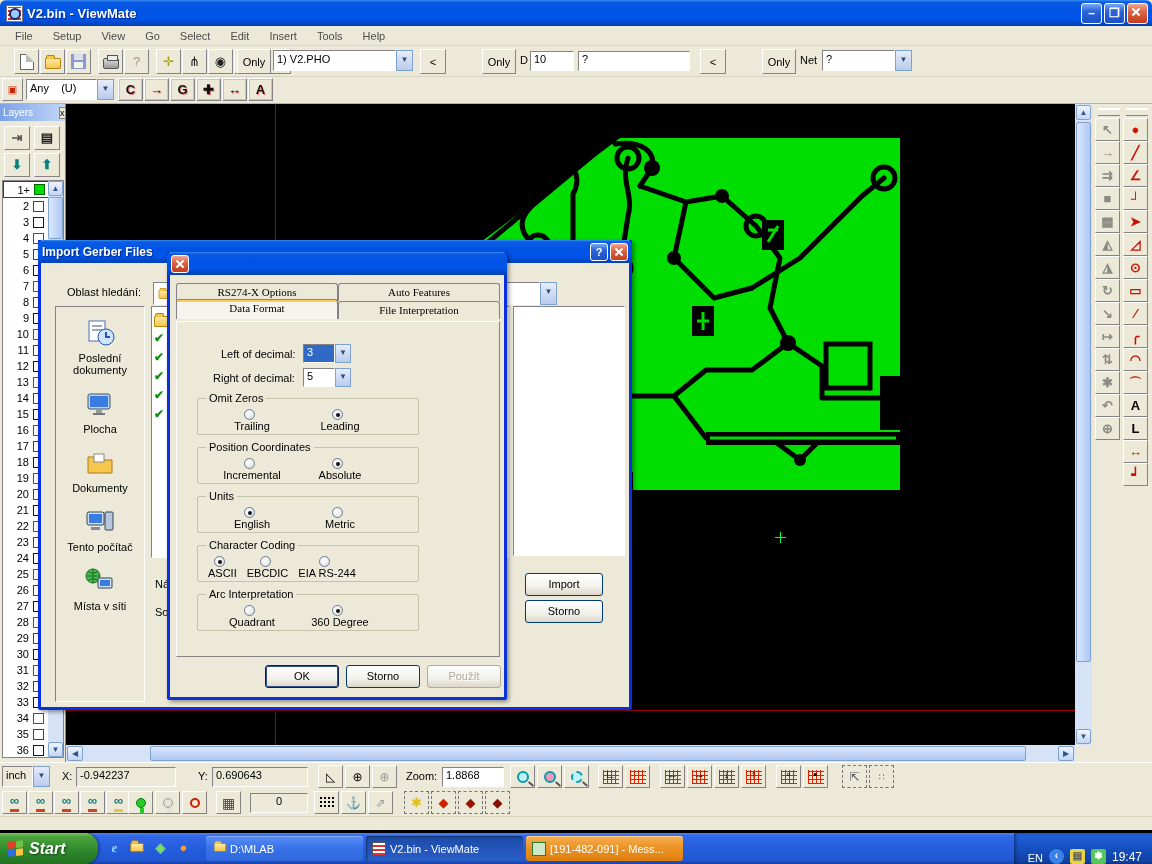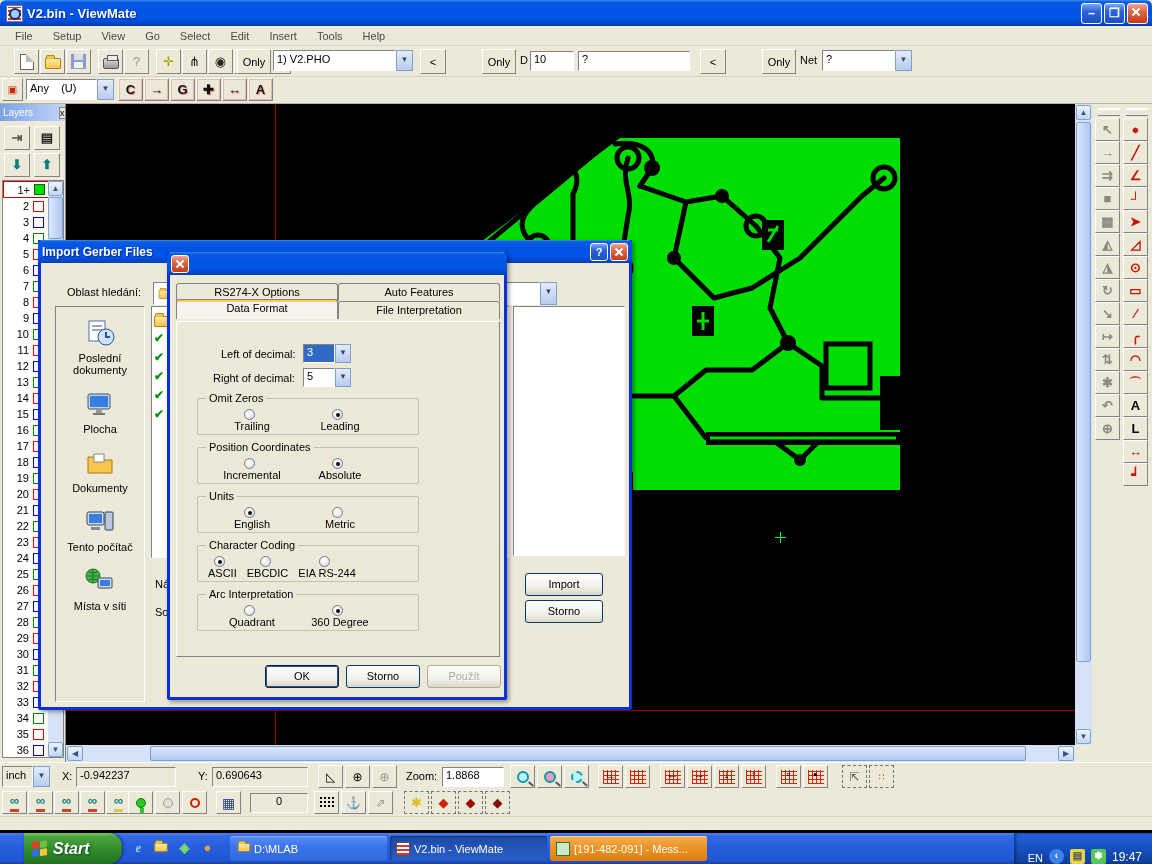--- a/index.html
+++ b/index.html
@@ -105,21 +105,21 @@
   .preview { position:absolute; left:472px; top:66px; width:112px; height:250px; background:#fff; border:1px solid; border-color:#848284 #fff #fff #848284; }
   .xpbtn { position:absolute; height:23px; border:1px solid #003c74; border-radius:3px;
     background:linear-gradient(180deg,#fefefe,#f2f1ea 60%,#dcd7c8); font-size:11px; text-align:center; line-height:21px; color:#000; }
   .xpbtn.default { box-shadow:inset 0 0 0 1px #30508c; border-color:#0a214d; }
   .xpbtn.dis { color:#aca899; text-shadow:1px 1px 0 #fff; border-color:#b4ab94; }
   .fname-lbl { position:absolute; left:114px; top:338px; } .ftype-lbl { position:absolute; left:114px; top:366px; }
 
   
   .tabs { position:absolute; left:6px; top:31px; width:324px; }
   .tabrow { display:flex; }
-  .tab { flex:1; height:18px; background:#ece9d8; border:1px solid #848284; border-bottom:none; border-radius:3px 3px 0 0; text-align:center; line-height:17px; color:#000; }
+  .tab { flex:1; height:18px; background:#ece9d8; border:1px solid #848284; border-bottom:none; border-radius:3px 3px 0 0; text-align:center; line-height:17px; color:#000;font-family:Liberation Serif, serif; }
   .tab.active { background:#f5f4ee; height:20px; margin-top:-2px; position:relative; z-index:2; border-color:#848284; box-shadow:inset 0 2px 0 #ffcc55; }
   .tabpage { position:absolute; left:6px; top:69px; width:324px; height:336px; background:#ece9d8; border:1px solid; border-color:#fff #848284 #848284 #fff; }
   .fld-lbl { position:absolute; color:#000; }
   .mini-combo { position:absolute; display:flex; width:48px; height:19px; }
   .mini-combo .cv { flex:1; border:1px solid; border-color:#848284 #fff #fff #848284; background:#fff; padding:1px 3px; }
   .mini-combo .cv.sel { background:#316ac5; color:#fff; }
   .mini-combo .ca { width:16px; background:linear-gradient(180deg,#e6ecf9,#b9cbec); border:1px solid #7da2ce; color:#2d4d77; font-size:8px; line-height:16px; text-align:center; }
   .group { position:absolute; left:20px; width:222px; height:37px; border:1px solid #c5c2aa; border-radius:2px; }
   .group .gtitle { position:absolute; left:8px; top:-7px; background:#ece9d8; padding:0 3px; color:#000; }
   .group .opts { position:absolute; left:10px; top:10px; right:4px; display:flex; align-items:center; }
@@ -142,21 +142,21 @@
   .mag::after { content:""; position:absolute; left:9px; top:10px; width:6px; height:2px; background:#555; transform:rotate(40deg); }
   .glasses { color:#0b7e7e; font-weight:bold; font-size:13px; line-height:10px; }
   .gl-accent { display:block; height:3px; margin-top:1px; }
   .bulb { width:10px; height:10px; border-radius:50%; position:relative; }
   .bulb::after { content:""; position:absolute; left:3px; top:9px; width:4px; height:5px; background:inherit; }
   .diamond-btn { border:1px dashed #777 !important; }
 
   
   .taskbar { position:absolute; left:0; top:833px; width:1152px; height:31px;
     background:linear-gradient(180deg,#4f83f2 0%,#3168e8 10%,#245ddb 50%,#2157d3 88%,#16folder 100%, #1941a5 100%); z-index:30;
-    background:linear-gradient(180deg,#4f83f2 0%,#3168e8 10%,#245ddb 50%,#2157d3 88%,#1941a5 100%); display:flex; align-items:center;padding-left:24px; }
+    background:linear-gradient(180deg,#4f83f2 0%,#3168e8 10%,#245ddb 50%,#2157d3 88%,#1941a5 100%); display:flex; align-items:center; }
   .startbtn { width:98px; height:31px; border-radius:0 14px 14px 0;
     background:linear-gradient(180deg,#7ec463 0%,#4aa33c 12%,#2f8a2c 55%,#227021 100%);
     display:flex; align-items:center; padding-left:8px; gap:5px; box-shadow:1px 0 3px rgba(0,0,0,.5); }
   .startbtn .flag { width:16px; height:16px; display:grid; grid-template-columns:7px 7px; grid-template-rows:7px 7px; gap:1px; transform:skewY(-6deg); }
   .startbtn .flag i { border-radius:1px; }
   .startbtn .stext { color:#fff; font-size:16px; font-weight:bold; font-style:italic; text-shadow:1px 1px 2px #14481a; }
   .qlaunch { display:flex; align-items:center; gap:6px; padding:0 8px; }
   .qicon { width:17px; height:17px; border-radius:2px; text-align:center; line-height:16px; font-size:13px; font-weight:bold; }
   .tasks { display:flex; gap:3px; margin-left:6px; }
   .taskbtn { width:157px; height:25px; border-radius:3px; display:flex; align-items:center; gap:4px; padding:0 6px;

